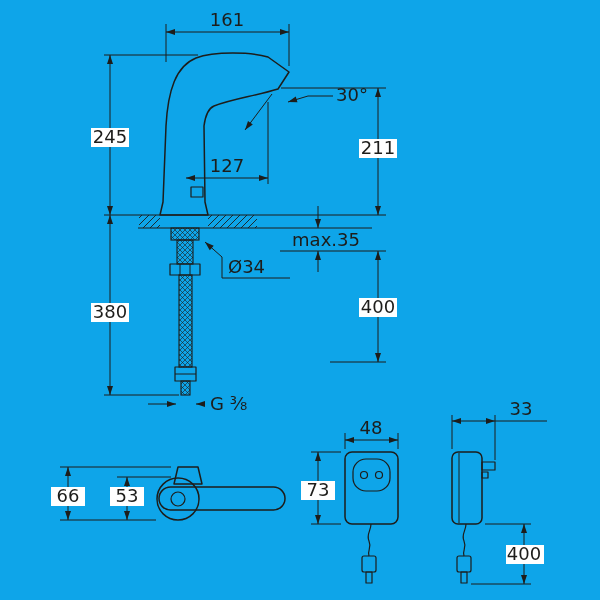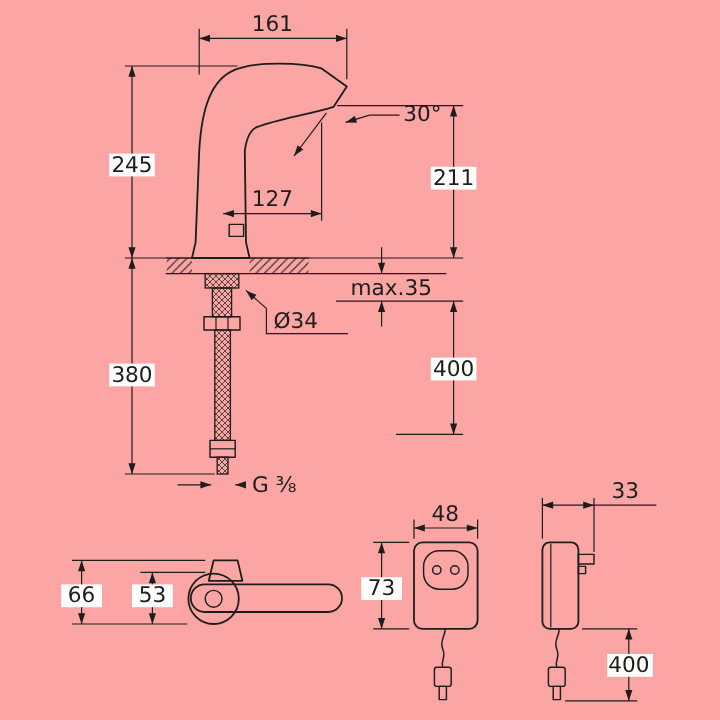--- a/index.html
+++ b/index.html
@@ -1,18 +1,18 @@
 <!DOCTYPE html>
 <html style="--ink: #1d1d1b;"><head>
 <meta charset="utf-8">
 <style>
   :root{ --ink:#1d1d1b; }
   html,body{ margin:0; padding:0; background:#ffffff; }
   .drawing-wrap{
-    width:600px; height:600px; background:#fca5a5;
+    width:600px; height:600px; background:#0ea5e9;
     font-family:"DejaVu Sans", sans-serif;
     position:relative; overflow:hidden;
   }
   svg{ display:block; }
   .obj{ fill:none; stroke:var(--ink); stroke-width:1.5; stroke-linejoin:round; stroke-linecap:round; }
   .obj2{ fill:none; stroke:var(--ink); stroke-width:1.2; stroke-linejoin:round; }
   .thin{ fill:none; stroke:var(--ink); stroke-width:1; }
   .dim{ fill:none; stroke:var(--ink); stroke-width:1; }
   .lbl{ fill:var(--ink); font-size:18px; font-family:"DejaVu Sans", sans-serif; }
   .mask{ fill:#ffffff; stroke:none; }

